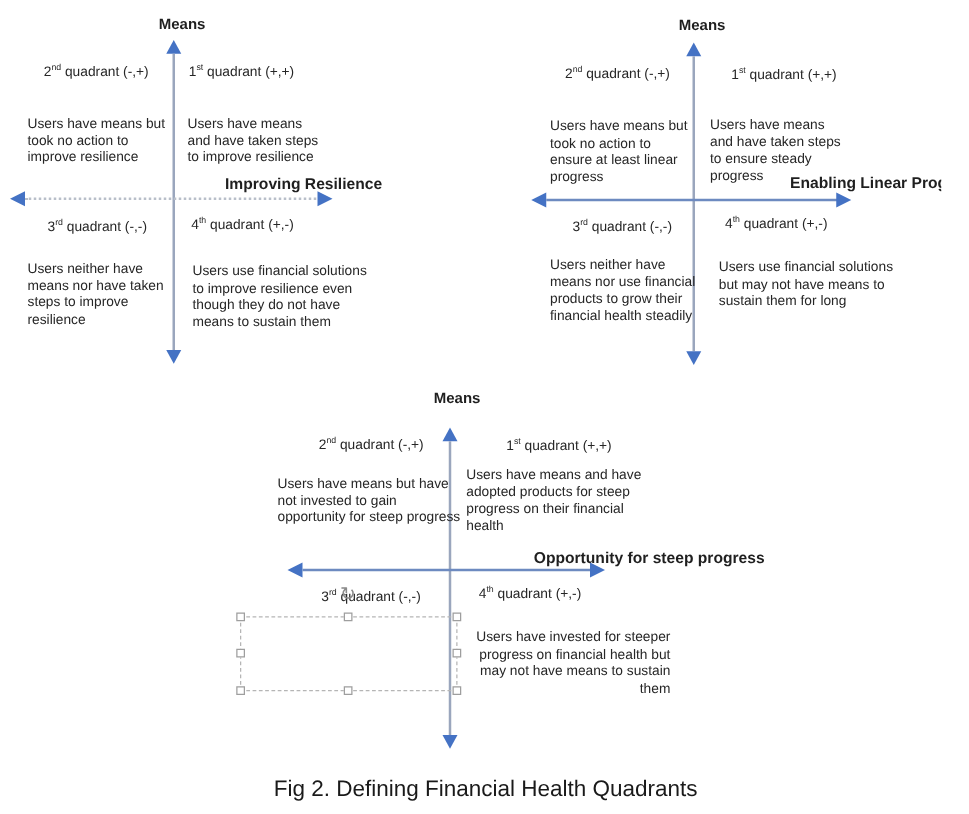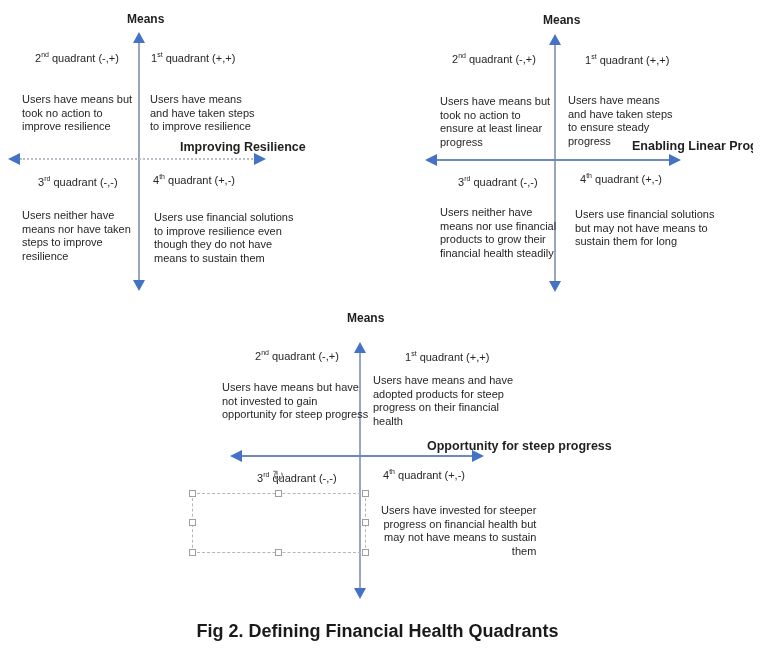--- a/index.html
+++ b/index.html
@@ -127,15 +127,15 @@
       <div class="handle" style="left:calc(50% - 4px);top:-4px;"></div>
       <div class="handle" style="right:-4px;top:-4px;"></div>
       <div class="handle" style="left:-4px;top:calc(50% - 4px);"></div>
       <div class="handle" style="right:-4px;top:calc(50% - 4px);"></div>
       <div class="handle" style="left:-4px;bottom:-4px;"></div>
       <div class="handle" style="left:calc(50% - 4px);bottom:-4px;"></div>
       <div class="handle" style="right:-4px;bottom:-4px;"></div>
     </div>
   </div>
 
-  <div class="abs caption" style="top:621px;left:1px;font-weight:bold;">Fig 2. Defining Financial Health Quadrants</div>
+  <div class="abs caption" style="top:621px;left:12px;">Fig 2. Defining Financial Health Quadrants</div>
 
 </div>
 
 </body></html>

